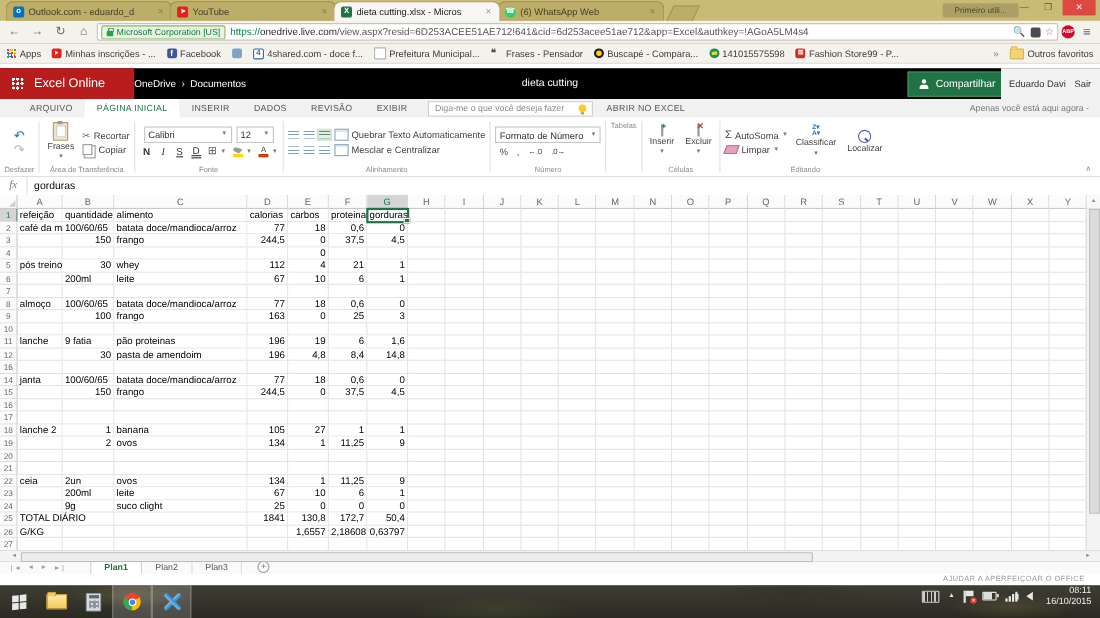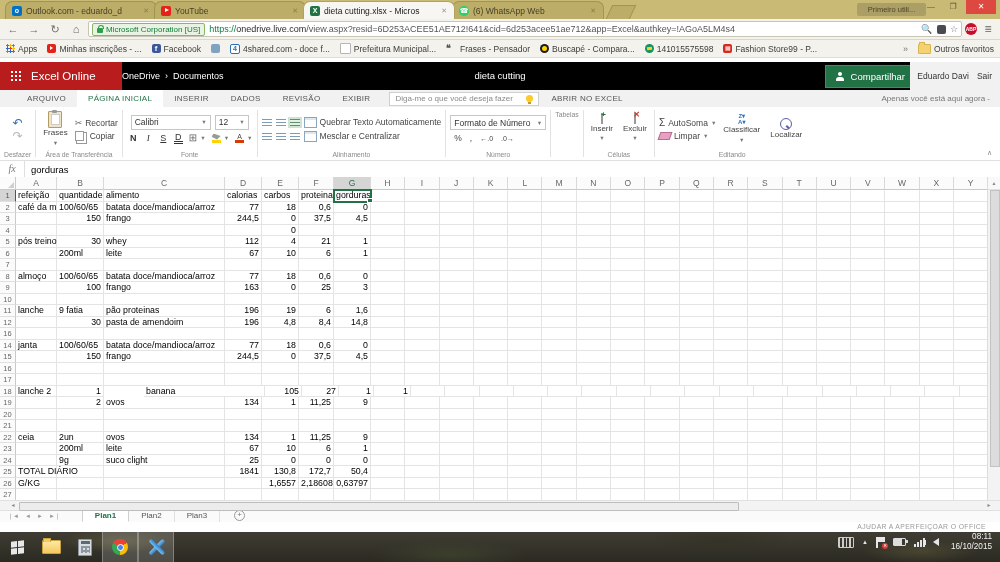--- a/index.html
+++ b/index.html
@@ -1034,21 +1034,21 @@
           <div class="gc" style="width: 34.3px;"></div>
           <div class="gc" style="width: 34.3px;"></div>
           <div class="gc" style="width: 34.3px;"></div>
           <div class="gc" style="width: 34.3px;"></div>
           <div class="gc" style="width: 34.3px;"></div>
         </div>
         <div class="grow">
           <div class="rh">18</div>
           <div class="gc filled" style="width: 41px;">lanche 2</div>
           <div class="gc filled num" style="width: 47px;">1</div>
-          <div class="gc filled" style="width: 121px; margin-left: 40px;">banana</div>
+          <div class="gc filled" style="width: 121px;">banana</div>
           <div class="gc filled num" style="width: 37px;">105</div>
           <div class="gc filled num" style="width: 37px;">27</div>
           <div class="gc filled num" style="width: 35px;">1</div>
           <div class="gc filled num" style="width: 37px;">1</div>
           <div class="gc" style="width: 34.3px;"></div>
           <div class="gc" style="width: 34.3px;"></div>
           <div class="gc" style="width: 34.3px;"></div>
           <div class="gc" style="width: 34.3px;"></div>
           <div class="gc" style="width: 34.3px;"></div>
           <div class="gc" style="width: 34.3px;"></div>

